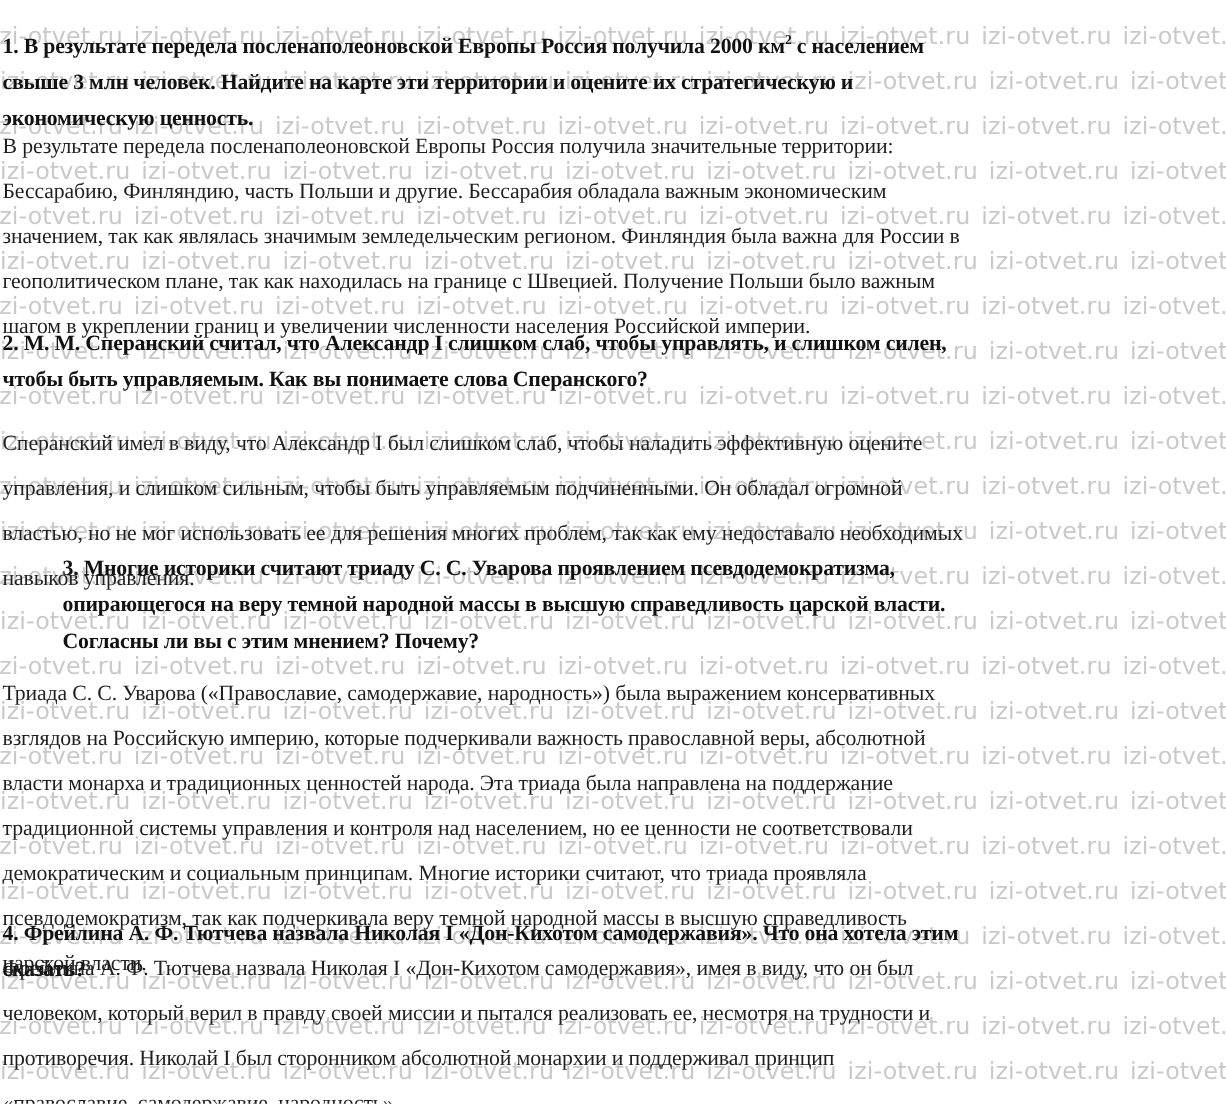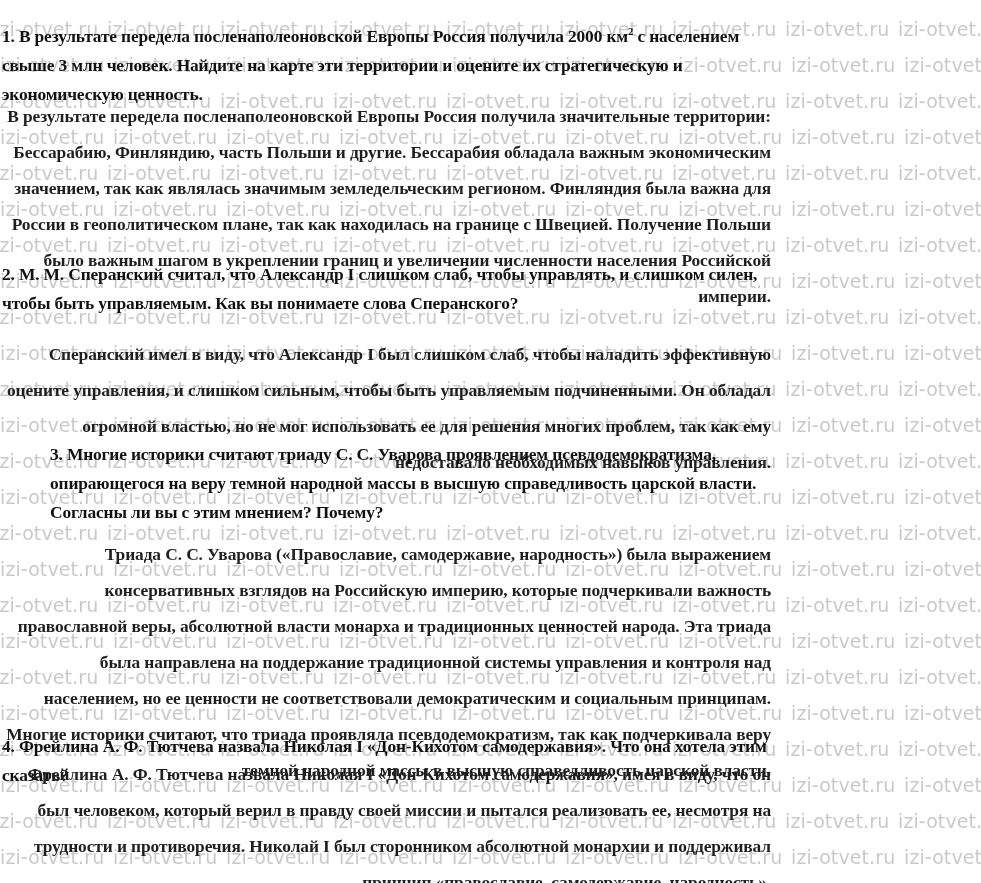--- a/index.html
+++ b/index.html
@@ -63,29 +63,28 @@
     font-weight: bold;
     font-size: 17.4px;
     line-height: 29px;
     letter-spacing: -0.15px;
     color: #111111;
     padding-left: 2px;
     padding-right: 2px;
     box-sizing: border-box;
   }
   .answer {
-    font-weight: bold;
+    font-weight: normal;
     font-size: 17.4px;
     line-height: 36px;
     letter-spacing: -0.1px;
     color: #1f1f1f;
     padding-left: 2px;
     padding-right: 6px;
     box-sizing: border-box;
-    text-align: right;
   }
   sup {
     font-size: 0.62em;
     vertical-align: super;
     line-height: 0;
   }
 </style>
 </head>
 <body>
 

